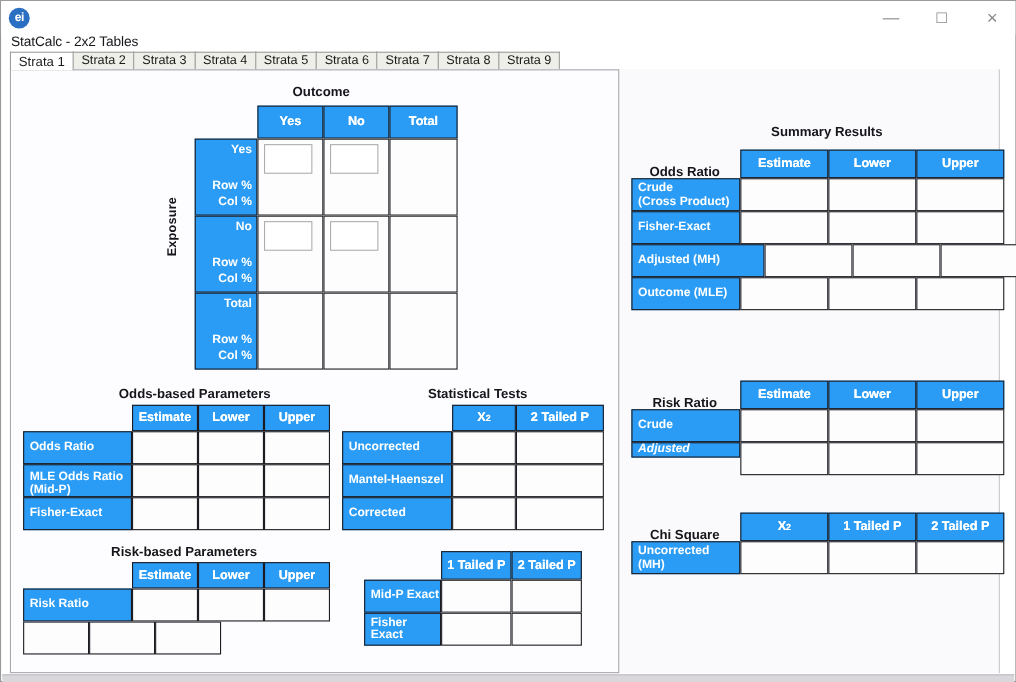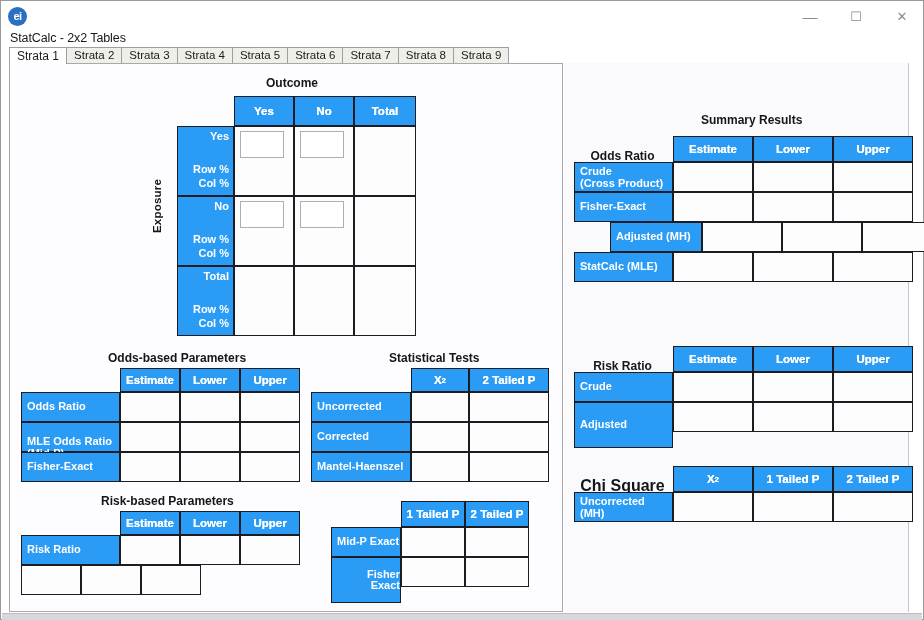--- a/index.html
+++ b/index.html
@@ -77,21 +77,21 @@
 
   
   #summary-title{left:700px;top:112px;}
   #or-label{position:absolute;left:573px;top:142px;width:97px;height:26px;display:flex;align-items:center;justify-content:center;
     font-size:12px;font-weight:bold;color:#15151a;}
   #or-table{left:573px;top:135px;}
   #rr-label{position:absolute;left:573px;top:352px;width:97px;height:26px;display:flex;align-items:center;justify-content:center;
     font-size:12px;font-weight:bold;color:#15151a;}
   #rr-table{left:573px;top:345px;}
   #cs-label{position:absolute;left:573px;top:472px;width:97px;height:26px;display:flex;align-items:center;justify-content:center;
-    font-size:16px;font-weight:bold;color:#15151a;}
+    font-size:12px;font-weight:bold;color:#15151a;}
   #cs-table{left:573px;top:465px;}
 </style>
 </head>
 <body>
 
 <div id="window">
 
   <div id="titlebar">
     <div id="app-icon">ei</div>
     <button class="winbtn" id="btn-min">
@@ -183,21 +183,21 @@
       </div>
       <div class="trow">
         <div class="rowlbl" style="width: 99px; height: 30px;">
           <div>Odds Ratio</div>
         </div>
         <div class="cell" style="width: 60px; height: 30px;"></div>
         <div class="cell" style="width: 60px; height: 30px;"></div>
         <div class="cell" style="width: 60px; height: 30px;"></div>
       </div>
       <div class="trow">
-        <div class="rowlbl" style="width: 99px; height: 30px; align-items: flex-start; padding-top: 13px;">
+        <div class="rowlbl" style="width: 99px; height: 30px; align-items: flex-end; padding-top: 3px;">
           <div><span>MLE Odds Ratio</span><br><span>(Mid-P)</span></div>
         </div>
         <div class="cell" style="width: 60px; height: 30px;"></div>
         <div class="cell" style="width: 60px; height: 30px;"></div>
         <div class="cell" style="width: 60px; height: 30px;"></div>
       </div>
       <div class="trow">
         <div class="rowlbl" style="width: 99px; height: 30px;">
           <div>Fisher-Exact</div>
         </div>
@@ -216,28 +216,28 @@
       </div>
       <div class="trow">
         <div class="rowlbl" style="width: 100px; height: 30px;">
           <div>Uncorrected</div>
         </div>
         <div class="cell" style="width: 58px; height: 30px;"></div>
         <div class="cell" style="width: 80px; height: 30px;"></div>
       </div>
       <div class="trow">
         <div class="rowlbl" style="width: 100px; height: 30px;">
+          <div>Mantel-Haenszel</div>
+        </div>
+        <div class="cell" style="width: 58px; height: 30px;"></div>
+        <div class="cell" style="width: 80px; height: 30px;"></div>
+      </div>
+      <div class="trow">
+        <div class="rowlbl" style="width: 100px; height: 30px;">
           <div>Corrected</div>
-        </div>
-        <div class="cell" style="width: 58px; height: 30px;"></div>
-        <div class="cell" style="width: 80px; height: 30px;"></div>
-      </div>
-      <div class="trow">
-        <div class="rowlbl" style="width: 100px; height: 30px;">
-          <div>Mantel-Haenszel</div>
         </div>
         <div class="cell" style="width: 58px; height: 30px;"></div>
         <div class="cell" style="width: 80px; height: 30px;"></div>
       </div>
     </div>
 
   <div class="section-title" id="risk-title">Risk-based Parameters</div>
   <div class="tblwrap" id="risk-table">
       <div class="hdrrow">
         <div style="width: 99px; height: 24px;"></div>
@@ -267,21 +267,21 @@
         <div class="hdr" style="width: 64px; height: 26px;">2 Tailed P</div>
       </div>
       <div class="trow">
         <div class="rowlbl" style="width: 70px; height: 30px;">
           <div>Mid-P Exact</div>
         </div>
         <div class="cell" style="width: 64px; height: 30px;"></div>
         <div class="cell" style="width: 64px; height: 30px;"></div>
       </div>
       <div class="trow">
-        <div class="rowlbl" style="width: 70px; height: 46px; text-align: right;">
+        <div class="rowlbl" style="width: 70px; height: 30px;">
           <div>Fisher Exact</div>
         </div>
         <div class="cell" style="width: 64px; height: 30px;"></div>
         <div class="cell" style="width: 64px; height: 30px;"></div>
       </div>
     </div>
 
   <div id="right-panel"></div>
   <div class="section-title" id="summary-title">Summary Results</div>
 
@@ -303,30 +303,30 @@
       </div>
       <div class="trow">
         <div class="rowlbl" style="width: 99px; height: 30px;">
           <div>Fisher-Exact</div>
         </div>
         <div class="cell" style="width: 80px; height: 30px;"></div>
         <div class="cell" style="width: 80px; height: 30px;"></div>
         <div class="cell" style="width: 80px; height: 30px;"></div>
       </div>
       <div class="trow">
-        <div class="rowlbl" style="width: 92px; height: 30px; margin-left: 36px;">
+        <div class="rowlbl" style="width: 121px; height: 30px;">
           <div>Adjusted (MH)</div>
         </div>
         <div class="cell" style="width: 80px; height: 30px;"></div>
         <div class="cell" style="width: 80px; height: 30px;"></div>
         <div class="cell" style="width: 80px; height: 30px;"></div>
       </div>
       <div class="trow">
         <div class="rowlbl" style="width: 99px; height: 30px;">
-          <div>StatCalc (MLE)</div>
+          <div>Outcome (MLE)</div>
         </div>
         <div class="cell" style="width: 80px; height: 30px;"></div>
         <div class="cell" style="width: 80px; height: 30px;"></div>
         <div class="cell" style="width: 80px; height: 30px;"></div>
       </div>
     </div>
 
   <div id="rr-label">Risk Ratio</div>
   <div class="tblwrap" id="rr-table">
       <div class="hdrrow">
@@ -337,21 +337,21 @@
       </div>
       <div class="trow">
         <div class="rowlbl" style="width: 99px; height: 30px;">
           <div>Crude</div>
         </div>
         <div class="cell" style="width: 80px; height: 30px;"></div>
         <div class="cell" style="width: 80px; height: 30px;"></div>
         <div class="cell" style="width: 80px; height: 30px;"></div>
       </div>
       <div class="trow">
-        <div class="rowlbl" style="width: 99px; height: 46px;">
+        <div class="rowlbl" style="width: 99px; height: 14px; font-style: italic;">
           <div>Adjusted</div>
         </div>
         <div class="cell" style="width: 80px; height: 30px;"></div>
         <div class="cell" style="width: 80px; height: 30px;"></div>
         <div class="cell" style="width: 80px; height: 30px;"></div>
       </div>
     </div>
 
   <div id="cs-label">Chi Square</div>
   <div class="tblwrap" id="cs-table">

